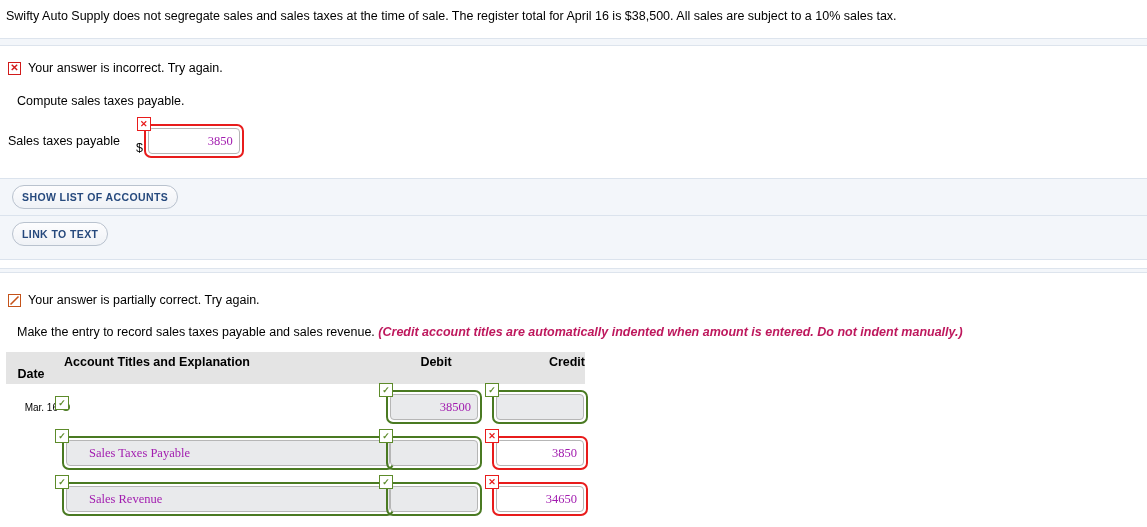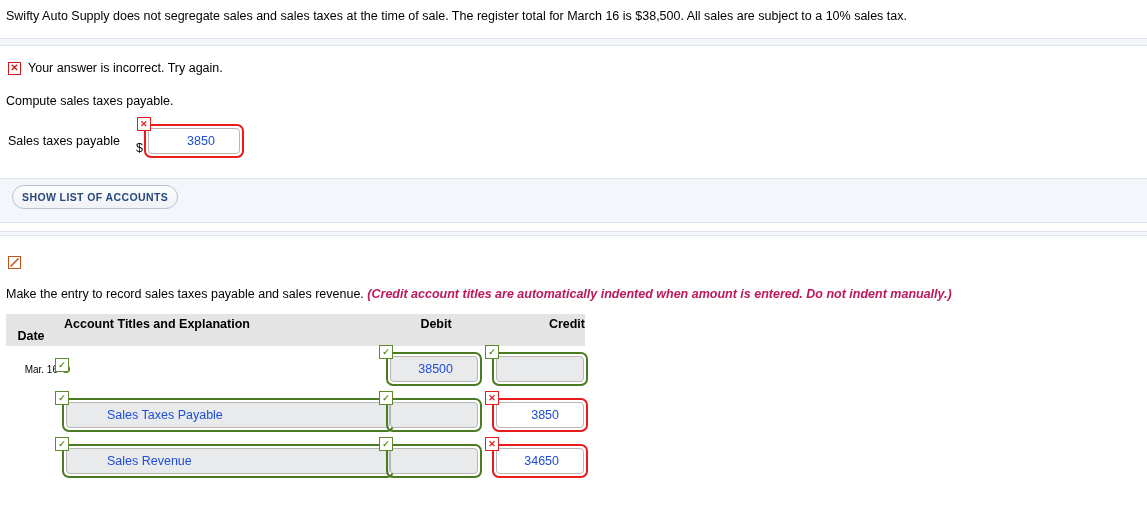--- a/index.html
+++ b/index.html
@@ -59,21 +59,21 @@
     flex: 0 0 auto;
   }
   .badge-sq.partial {
     border-color: #c4531a;
     color: #c4531a;
   }
   .badge-sq svg { display:block; }
 
   
   .prompt {
-    padding-left: 6px;
+    padding-left: 17px;
     font-size: 12.5px;
   }
   .note-red {
     color: #be185d;
     font-weight: bold;
     font-style: italic;
   }
 
   
   .compute-row {
@@ -110,24 +110,24 @@
     background: #ffffff;
     z-index: 4;
   }
   .ring.err .corner { border: 1px solid #e81c1c; color: #e81c1c; }
   .ring.ok  .corner { border: 1px solid #5d8b2a; color: #5d8b2a; }
 
   input.cell {
     border: 1px solid #b6b6b6;
     border-radius: 4px;
     background: #e9eaec;
-    font-family: Liberation Sans, sans-serif;
-    font-size: 12.5px;
-    color: #1d4ed8;
-    padding: 3px 24px;
+    font-family: Liberation Serif, serif;
+    font-size: 12.5px;
+    color: #a21caf;
+    padding: 3px 6px;
     outline: none;
     height: 26px;
   }
   input.cell.white { background: #ffffff; }
   input.num { text-align: right; }
   input.acct-indent { text-indent: 16px; }
 
   
   .action-panel {
     width: 100%;
@@ -180,21 +180,21 @@
     font-size: 10px;
   }
   .slot { position: relative; }
   .slot-acct  { width: 262px; }
   .slot-debit { width: 100px; }
   .slot-credit{ width: 99px; }
 </style>
 </head>
 <body>
 
-<div class="intro">Swifty Auto Supply does not segregate sales and sales taxes at the time of sale. The register total for March 16 is $38,500. All sales are subject to a 10% sales tax.</div>
+<div class="intro">Swifty Auto Supply does not segregate sales and sales taxes at the time of sale. The register total for April 16 is $38,500. All sales are subject to a 10% sales tax.</div>
 
 <div style="height:14px"></div>
 <div class="band"></div>
 
 <div style="height:15px"></div>
 
 <div class="feedback">
   <span class="badge-sq">✕</span>
   <span>Your answer is incorrect.  Try again.</span>
 </div>
@@ -211,34 +211,38 @@
     <input class="cell num white" style="width: 92px;" type="text" value="3850">
   </span>
 </div>
 
 <div style="height:20px"></div>
 
 <div class="action-panel">
   <div class="action-row">
     <button class="btn">SHOW LIST OF ACCOUNTS</button>
   </div>
+  <div class="action-row">
+    <button class="btn">LINK TO TEXT</button>
+  </div>
   <div class="action-pad"></div>
 </div>
 
 <div style="height:8px"></div>
 <div class="band-thin"></div>
 
 <div style="height:20px"></div>
 
 <div class="feedback">
   <span class="badge-sq partial">
     <svg width="11" height="11" viewBox="0 0 11 11" aria-hidden="true">
       <line x1="1.5" y1="9.5" x2="9.5" y2="1.5" stroke="#c4531a" stroke-width="1.6"></line>
     </svg>
   </span>
+  <span>Your answer is partially correct.  Try again.</span>
 </div>
 
 <div style="height:18px"></div>
 <div class="prompt">
   <span>Make the entry to record sales taxes payable and sales revenue.</span>
   <span class="note-red">(Credit account titles are automatically indented when amount is entered. Do not indent manually.)</span>
 </div>
 
 <div style="height:13px"></div>
 

